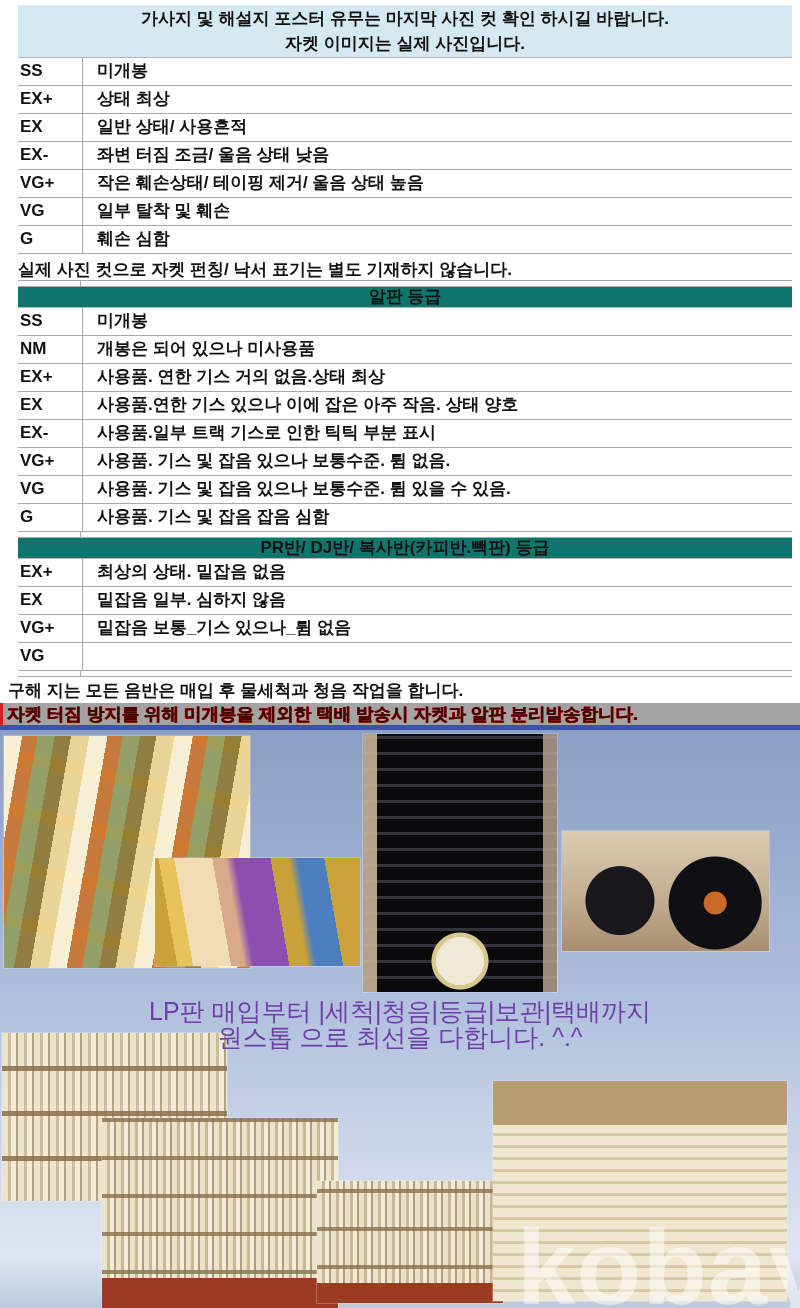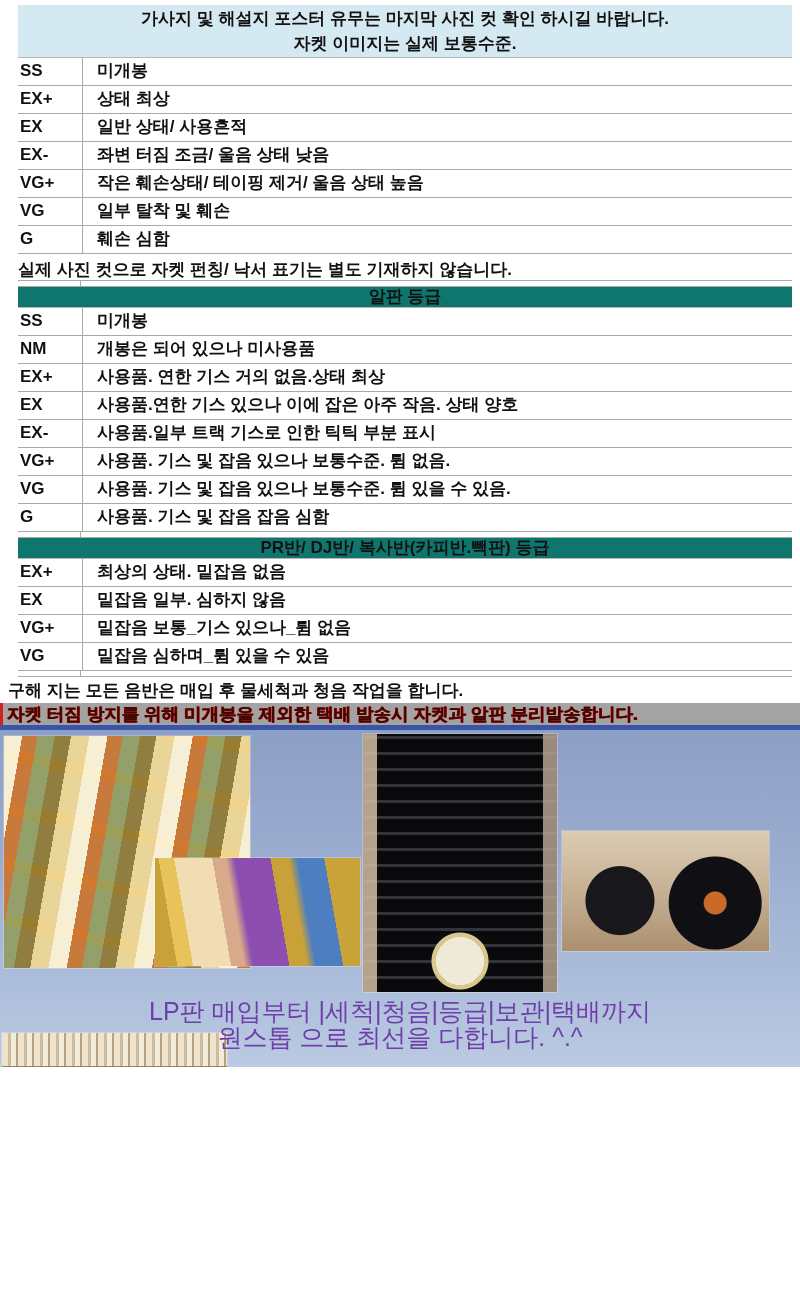--- a/index.html
+++ b/index.html
@@ -1,16 +1,16 @@
 <!DOCTYPE html>
 <html><head>
 <meta charset="utf-8">
 <style>
   html,body{margin:0;padding:0;background:#fff;}
-  .page{position:relative;width:800px;height:1067px;background:#fff;overflow:hidden;
+  .page{position:relative;width:800px;height:1308px;background:#fff;overflow:hidden;
         font-family:"Liberation Sans","DejaVu Sans",sans-serif;color:#111;}
   
   .tbl{margin:5px 8px 0 18px;font-size:17px;font-weight:700;line-height:1.2;}
   .hdr-blue{height:52px;background:#d5e9f3;display:flex;flex-direction:column;
             justify-content:center;text-align:center;border-bottom:1px solid #b7b7b7;}
   .hdr-blue div{line-height:25px;}
   .row{height:27px;display:flex;align-items:center;border-bottom:1.5px solid #a9a9a9;}
   .row .grade{width:62px;flex:0 0 62px;align-self:stretch;display:flex;align-items:center;
               border-right:1.5px solid #a9a9a9;padding-left:2px;}
   .row .desc{padding-left:14px;}
@@ -75,21 +75,21 @@
 </style>
 </head>
 <body>
 
 <div class="page">
 
   <div class="tbl">
 
     <div class="hdr-blue">
       <div>가사지 및 해설지 포스터 유무는 마지막 사진 컷 확인 하시길 바랍니다.</div>
-      <div>자켓 이미지는 실제 보통수준.</div>
+      <div>자켓 이미지는 실제 사진입니다.</div>
     </div>
 
     <div>
         <div class="row">
           <span class="grade">SS</span>
           <span class="desc">미개봉</span>
         </div>
         <div class="row">
           <span class="grade">EX+</span>
           <span class="desc">상태 최상</span>
@@ -179,21 +179,20 @@
         <div class="row">
           <span class="grade">EX</span>
           <span class="desc">밑잡음 일부. 심하지 않음</span>
         </div>
         <div class="row">
           <span class="grade">VG+</span>
           <span class="desc">밑잡음 보통_기스 있으나_튐 없음</span>
         </div>
         <div class="row">
           <span class="grade">VG</span>
-          <span class="desc">밑잡음 심하며_튐 있을 수 있음</span>
         </div>
       </div>
 
     <div class="spacer-row">
         <div class="vline"></div>
       </div>
 
   </div>
 
   <div class="work-note">

